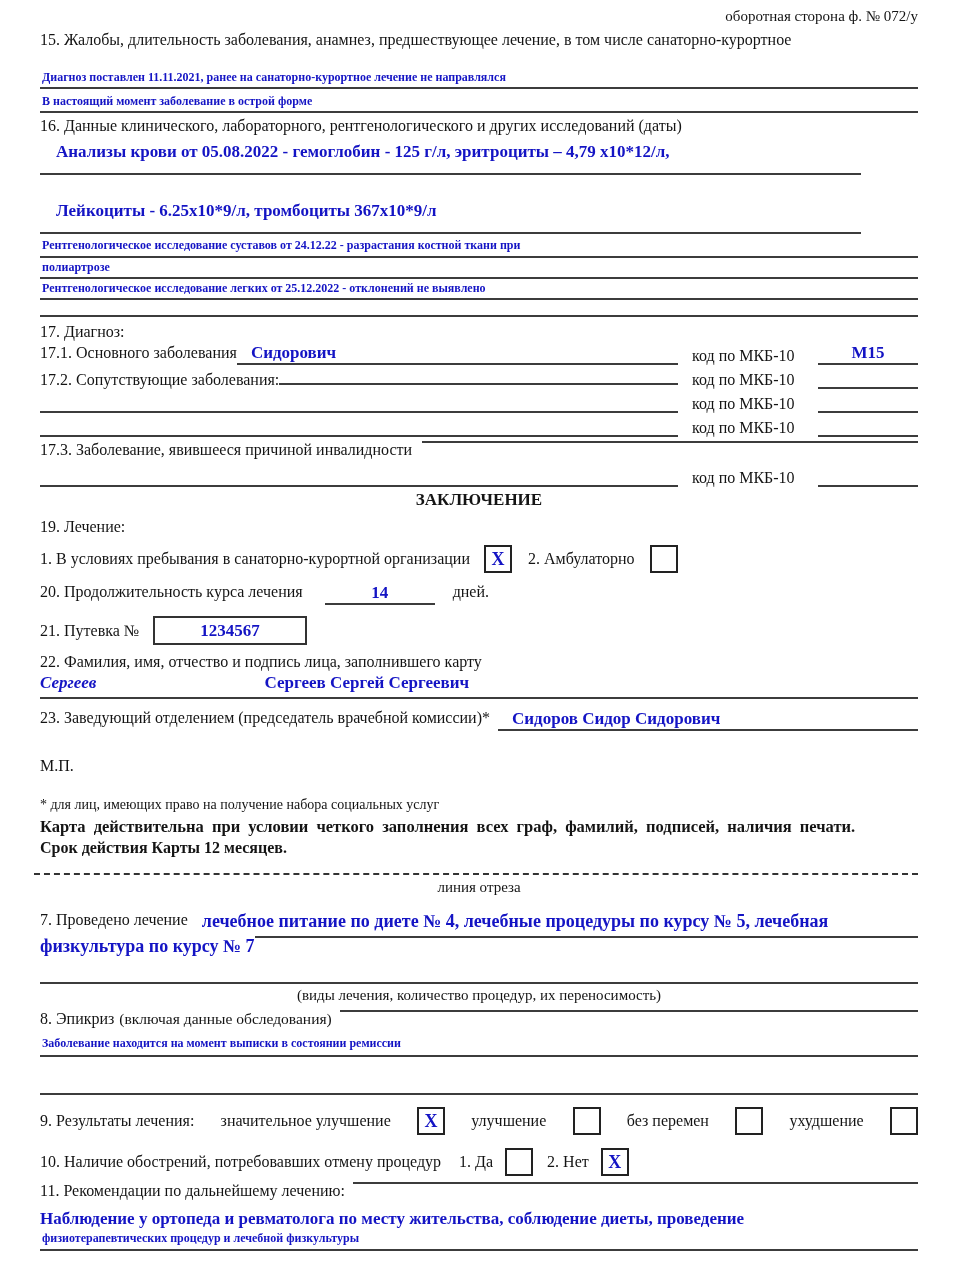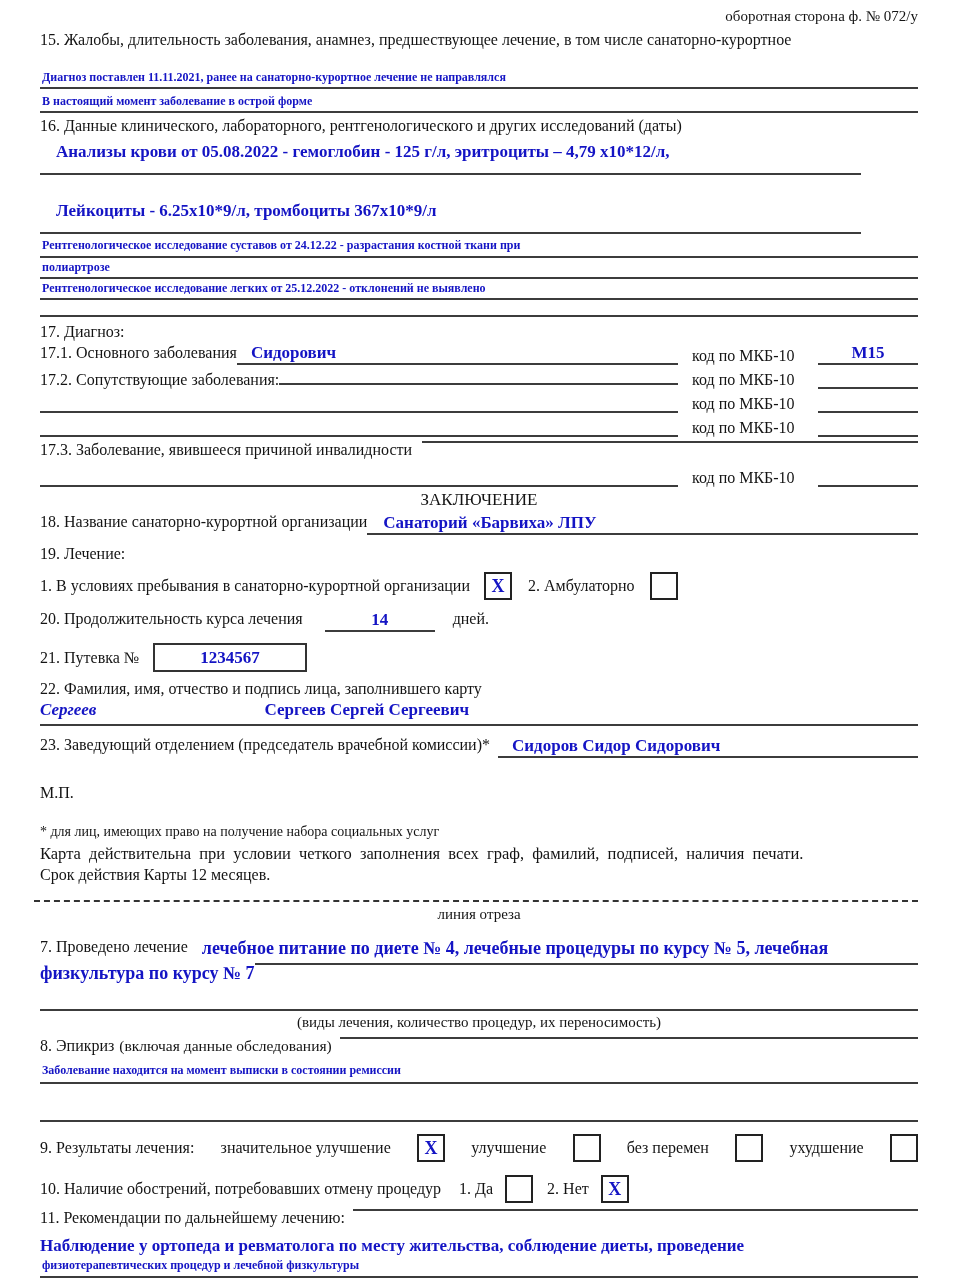--- a/index.html
+++ b/index.html
@@ -3,21 +3,21 @@
 <meta charset="utf-8">
 <style>
   html,body{margin:0;padding:0;}
   body{
     width:961px;height:1286px;background:#ffffff;color:#141414;
     font-family:"Liberation Serif","DejaVu Serif",serif;
     font-size:16px;position:relative;overflow:hidden;
   }
   .page{padding:4px 43px 0 40px;}
   .corner{ text-align:right; font-size:15px; margin-top:4px;}
-  .b{font-weight:normal;}
+  .b{font-weight:bold;}
   .row{display:flex;align-items:flex-start;}
   .ul{border-bottom:2px solid #3c3c3c;}
   .fill{flex:1;border-bottom:2px solid #3c3c3c;}
   .sec-label{font-weight:normal;font-size:16px;}
   .blueline{color:#1414c4;font-weight:bold;font-size:12px;border-bottom:2px solid #3c3c3c;padding:0 0 2px 2px;}
   .labline{color:#1414c4;font-weight:bold;font-size:17px;}
   .cbx{display:inline-block;width:24px;height:24px;border:2px solid #222;
        text-align:center;line-height:24px;font-size:18px;font-weight:bold;color:#1414c4;
        vertical-align:middle;background:#fff;}
   .mkbrow{display:flex;align-items:flex-end;margin-top:2px;height:22px;}
@@ -102,26 +102,20 @@
   <div class="mkbrow">
     <div class="mkb-left">
         <span class="fill"></span>
       </div>
     <span class="mkb-label">код по МКБ-10</span>
     <span class="mkb-code"></span>
   </div>
 
   <div class="b" style="text-align:center;font-size:17px;margin-top:3px;">ЗАКЛЮЧЕНИЕ</div>
 
-  <div class="row" style="margin-top:3px;height:24px;">
-    <span class="sec-label">18. Название санаторно-курортной организации</span>
-    <span class="fill" style="padding-left:16px;">
-      <span class="labline">Санаторий «Барвиха» ЛПУ</span>
-    </span>
-  </div>
 
   <div class="sec-label" style="margin-top:8px;">19. Лечение:</div>
   <div class="row" style="margin-top:9px;align-items:center;">
     <span>1. В условиях пребывания в санаторно-курортной организации</span>
     <span class="cbx" style="margin-left:14px;">X</span>
     <span style="margin-left:16px;">2. Амбулаторно</span>
     <span class="cbx" style="margin-left:16px;"></span>
   </div>
 
   <div class="row" style="margin-top:10px;height:24px;">

